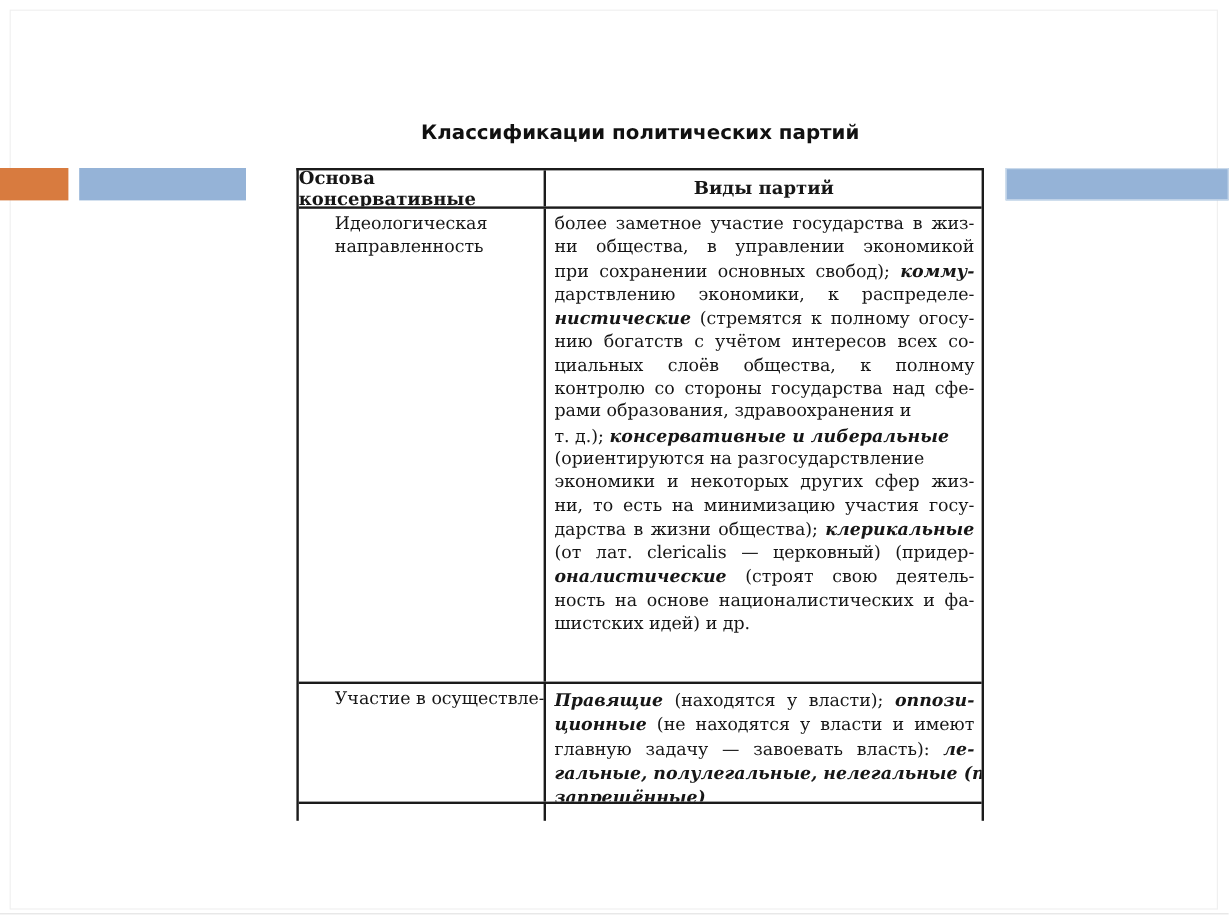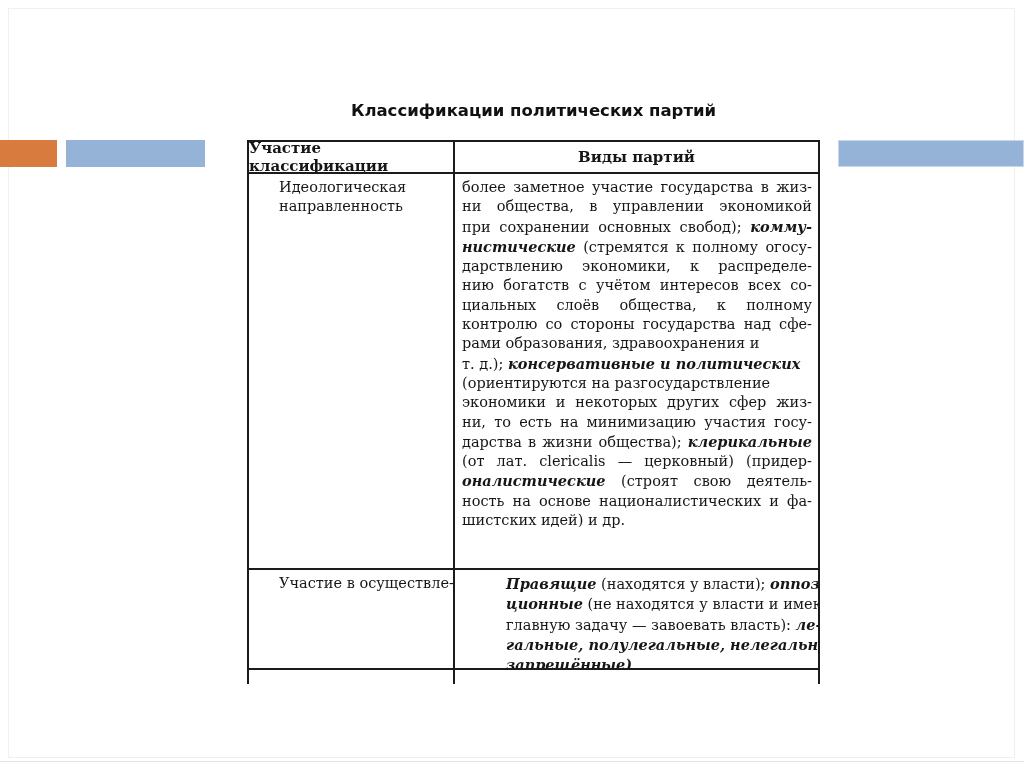--- a/index.html
+++ b/index.html
@@ -16,21 +16,21 @@
          font-family:"DejaVu Sans", sans-serif;font-weight:bold;font-size:16.5px;color:#111;}
   .tbl{position:absolute;left:247px;top:140px;width:573px;box-sizing:border-box;
        border:2px solid #1b1b1b;border-bottom:none;}
   .trow{display:grid;grid-template-columns:206px 1fr;box-sizing:border-box;}
   .b2{border-bottom:2px solid #1b1b1b;}
   .cell{box-sizing:border-box;overflow:hidden;}
   .cell-l{border-right:2px solid #1b1b1b;}
   .thead{height:32px;}
   .th{display:flex;align-items:center;justify-content:center;font-weight:bold;font-size:15px;}
   .r1{height:396px;}
-  .r2{height:100px;gap:44px;}
+  .r2{height:100px;}
   .rpartial{height:14px;}
   .body-cell{font-size:14.5px;line-height:19.3px;padding:4px 6px 0 7px;}
   .basis-cell{font-size:14.5px;line-height:19.3px;padding:4px 7px 0 8px;margin-left:22px;}
   .line{text-align:justify;text-align-last:justify;white-space:nowrap;}
   .line.noj{text-align-last:left;}
   .kw{font-style:italic;font-weight:bold;}
 </style>
 </head>
 <body>
 
@@ -41,40 +41,40 @@
 
   <div class="bar bar-orange" style="background-color: rgb(216, 123, 63);"></div>
   <div class="bar bar-blue-left" style="background-color: rgb(149, 179, 215);"></div>
   <div class="bar bar-blue-right" style="background-color: rgb(149, 179, 215);"></div>
 
   <div class="title">Классификации политических партий</div>
 
   <div class="tbl">
 
     <div class="trow thead b2">
-      <div class="cell cell-l th">Участие классификации</div>
+      <div class="cell cell-l th">Основа консервативные</div>
       <div class="cell th">Виды партий</div>
     </div>
 
     <div class="trow r1 b2">
       <div class="cell cell-l basis-cell">
           <div class="line noj"><span>Идеологическая</span></div>
           <div class="line noj"><span>направленность</span></div>
         </div>
       <div class="cell body-cell">
           <div class="line"><span>более заметное участие государства в жиз-</span></div>
           <div class="line"><span>ни общества, в управлении экономикой</span></div>
           <div class="line"><span>при сохранении основных свобод); </span><span class="kw">комму-</span></div>
+          <div class="line"><span>дарствлению экономики, к распределе-</span></div>
           <div class="line"><span class="kw">нистические</span><span> (стремятся к полному огосу-</span></div>
-          <div class="line"><span>дарствлению экономики, к распределе-</span></div>
           <div class="line"><span>нию богатств с учётом интересов всех со-</span></div>
           <div class="line"><span>циальных слоёв общества, к полному</span></div>
           <div class="line"><span>контролю со стороны государства над сфе-</span></div>
           <div class="line noj"><span>рами образования, здравоохранения и</span></div>
-          <div class="line noj"><span>т. д.); </span><span class="kw">консервативные и политических</span></div>
+          <div class="line noj"><span>т. д.); </span><span class="kw">консервативные и либеральные</span></div>
           <div class="line noj"><span>(ориентируются на разгосударствление</span></div>
           <div class="line"><span>экономики и некоторых других сфер жиз-</span></div>
           <div class="line"><span>ни, то есть на минимизацию участия госу-</span></div>
           <div class="line"><span>дарства в жизни общества); </span><span class="kw">клерикальные</span></div>
           <div class="line"><span>(от лат. clericalis — церковный) (придер-</span></div>
           <div class="line"><span class="kw">оналистические</span><span> (строят свою деятель-</span></div>
           <div class="line"><span>ность на основе националистических и фа-</span></div>
           <div class="line noj"><span>шистских идей) и др.</span></div>
         </div>
     </div>

